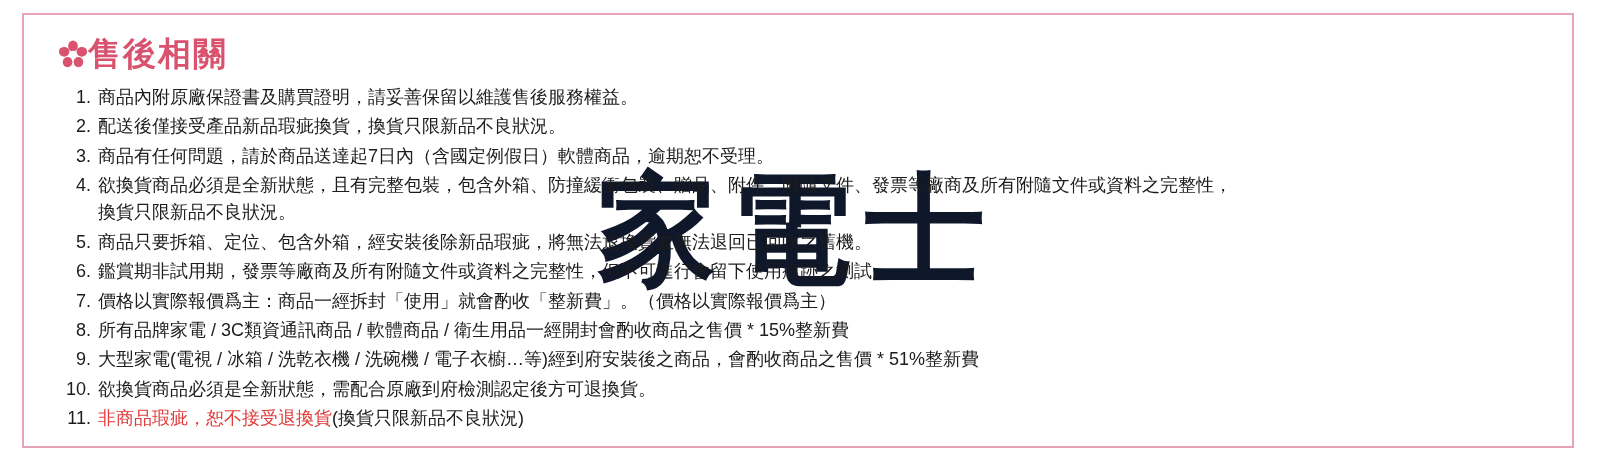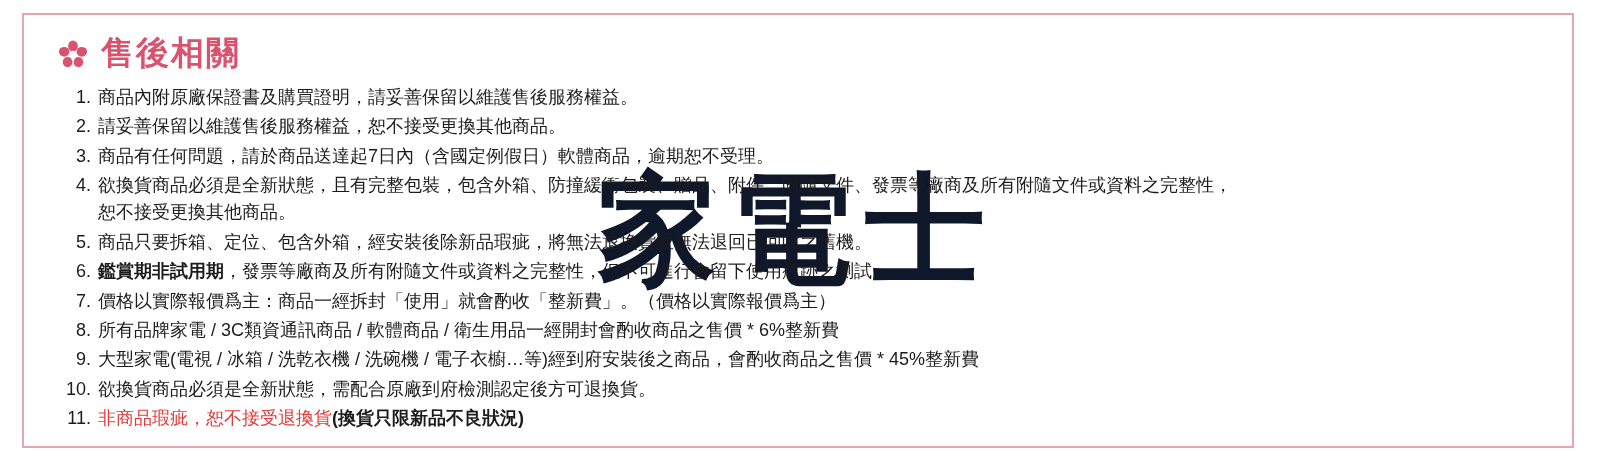--- a/index.html
+++ b/index.html
@@ -43,23 +43,21 @@
 
   .content {
     position: relative;
     z-index: 1;
     padding: 22px 34px 0 34px;
   }
 
   .heading-row {
     display: flex;
     align-items: center;
-    gap: 13px;
     margin-bottom: 14px;
-    font-family: Liberation Serif, serif;
   }
 
   .flower-icon {
     width: 30px;
     height: 30px;
     display: inline-block;
     position: relative;
     flex: 0 0 auto;
   }
   .flower-icon svg { display: block; }
@@ -92,21 +90,21 @@
   ol.terms > li::before {
     content: counter(term) ".";
     position: absolute;
     left: 0;
     top: 0;
     width: 33px;
     text-align: right;
     color: #1c1c1c;
   }
 
-  .bold { font-weight: bold; }
+  .bold { font-weight: normal; }
   .red  { color: #e03a3a; }
 
   
   li .wrap-2 { display: block; }
 </style>
 </head>
 <body>
 
 <div class="panel">
 
@@ -128,43 +126,43 @@
         </svg>
       </span>
       <span class="heading-text">售後相關</span>
     </div>
 
     <ol class="terms">
       <li>
         <span>商品內附原廠保證書及購買證明，請妥善保留以維護售後服務權益。</span>
       </li>
       <li>
-        <span>請妥善保留以維護售後服務權益，恕不接受更換其他商品。</span>
+        <span>配送後僅接受產品新品瑕疵換貨，換貨只限新品不良狀況。</span>
       </li>
       <li>
         <span>商品有任何問題，請於商品送達起7日內（含國定例假日）軟體商品，逾期恕不受理。</span>
       </li>
       <li>
         <span>欲換貨商品必須是全新狀態，且有完整包裝，包含外箱、防撞緩衝包裝、贈品、附件、附隨文件、發票等廠商及所有附隨文件或資料之完整性，</span>
-        <span class="wrap-2">恕不接受更換其他商品。</span>
+        <span class="wrap-2">換貨只限新品不良狀況。</span>
       </li>
       <li>
         <span>商品只要拆箱、定位、包含外箱，經安裝後除新品瑕疵，將無法退換貨並無法退回已回收之舊機。</span>
       </li>
       <li>
         <span class="bold">鑑賞期非試用期</span><span>，發票等廠商及所有附隨文件或資料之完整性，但不可進行會留下使用痕跡之測試。</span>
       </li>
       <li>
         <span>價格以實際報價爲主：商品一經拆封「使用」就會酌收「整新費」。（價格以實際報價爲主）</span>
       </li>
       <li>
-        <span>所有品牌家電 / 3C類資通訊商品 / 軟體商品 / 衛生用品一經開封會酌收商品之售價 * 6%整新費</span>
+        <span>所有品牌家電 / 3C類資通訊商品 / 軟體商品 / 衛生用品一經開封會酌收商品之售價 * 15%整新費</span>
       </li>
       <li>
-        <span>大型家電(電視 / 冰箱 / 洗乾衣機 / 洗碗機 / 電子衣櫥…等)經到府安裝後之商品，會酌收商品之售價 * 45%整新費</span>
+        <span>大型家電(電視 / 冰箱 / 洗乾衣機 / 洗碗機 / 電子衣櫥…等)經到府安裝後之商品，會酌收商品之售價 * 51%整新費</span>
       </li>
       <li>
         <span>欲換貨商品必須是全新狀態，需配合原廠到府檢測認定後方可退換貨。</span>
       </li>
       <li>
         <span class="red">非商品瑕疵，恕不接受退換貨</span><span class="bold">(換貨只限新品不良狀況)</span>
       </li>
     </ol>
 
   </div>

